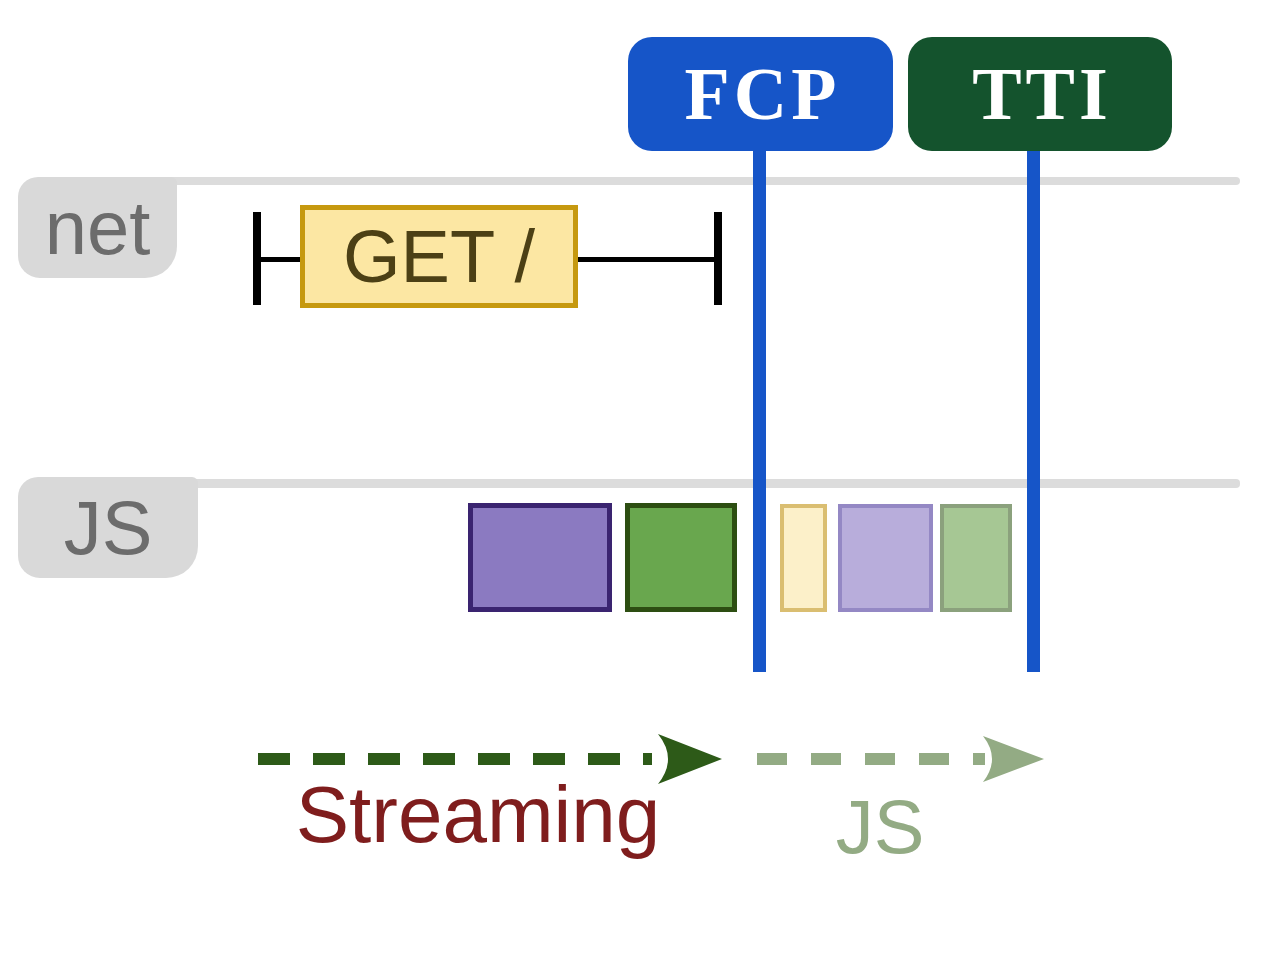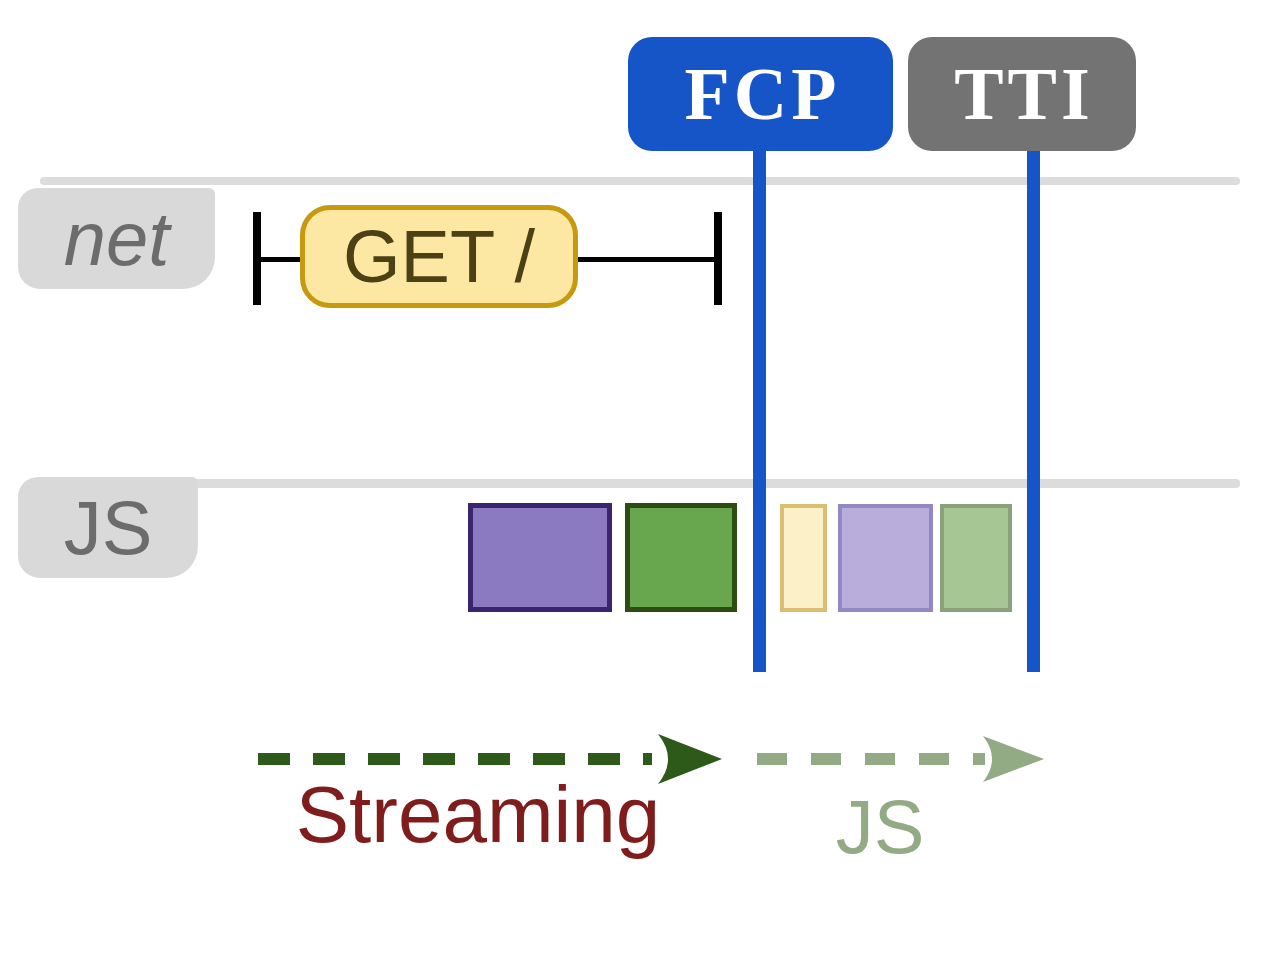--- a/index.html
+++ b/index.html
@@ -41,21 +41,21 @@
   }
   .tab{
     position:absolute;
     left:18px;
     display:flex;align-items:center;justify-content:center;
   }
   .tab span{
     font-size:76px;
     line-height:1;
   }
-  .tab-net{top:188px;width:197px;height:101px;border-radius:20px 6px 32px 22px;font-style:italic;}
+  .tab-net{top:177px;width:159px;height:101px;border-radius:20px 6px 32px 22px;}
   .tab-js{top:477px;width:180px;height:101px;border-radius:20px 6px 32px 22px;}
 
   
   .tick{position:absolute;top:212px;width:8px;height:93px;}
   .connector{position:absolute;top:257px;height:5px;}
   .getbox{
     position:absolute;
     left:300px;top:205px;width:278px;height:103px;
     border-style:solid;border-width:5px;
     box-sizing:border-box;
@@ -94,37 +94,37 @@
     <span style="color: rgb(108, 108, 108);">net</span>
   </div>
   <div class="tab tab-js" style="background-color: rgb(217, 217, 217);">
     <span style="color: rgb(108, 108, 108);">JS</span>
   </div>
 
   <div class="tick" style="left: 253px; background-color: rgb(0, 0, 0);"></div>
   <div class="tick" style="left: 714px; background-color: rgb(0, 0, 0);"></div>
   <div class="connector" style="left: 257px; width: 461px; background-color: rgb(0, 0, 0);"></div>
 
-  <div class="getbox" style="background-color: rgb(252, 231, 163); border-color: rgb(198, 153, 15); border-radius: 30px;">
+  <div class="getbox" style="background-color: rgb(252, 231, 163); border-color: rgb(198, 153, 15);">
     <span style="color: rgb(76, 64, 21);">GET /</span>
   </div>
 
   <div class="block" style="left: 468px; width: 144px; border-width: 5px; background-color: rgb(139, 122, 193); border-color: rgb(58, 36, 112);"></div>
   <div class="block" style="left: 625px; width: 112px; border-width: 5px; background-color: rgb(105, 167, 78); border-color: rgb(45, 78, 18);"></div>
   <div class="block" style="left: 780px; width: 47px; top: 504px; height: 108px; border-width: 4px; background-color: rgb(252, 240, 201); border-color: rgb(218, 190, 113);"></div>
   <div class="block" style="left: 838px; width: 95px; top: 504px; height: 108px; border-width: 4px; background-color: rgb(184, 173, 219); border-color: rgb(148, 136, 196);"></div>
   <div class="block" style="left: 940px; width: 72px; top: 504px; height: 108px; border-width: 4px; background-color: rgb(166, 199, 148); border-color: rgb(139, 161, 125);"></div>
 
   <div class="vline" style="left: 753px; background-color: rgb(22, 85, 200);"></div>
   <div class="vline" style="left: 1027px; background-color: rgb(22, 85, 200);"></div>
 
   <div class="badge" style="left: 628px; width: 265px; background-color: rgb(22, 85, 200);">
     <span style="color: rgb(255, 255, 255);">FCP</span>
   </div>
-  <div class="badge" style="left: 908px; width: 228px; background-color: #737373;">
+  <div class="badge" style="left: 908px; width: 264px; background-color: #14532d;">
     <span style="color: rgb(255, 255, 255);">TTI</span>
   </div>
 
   <svg class="arrows" width="1272" height="974" viewBox="0 0 1272 974">
     <g>
       <line x1="258" y1="759" x2="652" y2="759" stroke-width="12" stroke-dasharray="32 23" style="stroke: rgb(45, 90, 24);"></line>
       <path d="M 658,734 L 722,759 L 658,784 Q 678,759 658,734 Z" style="fill: rgb(45, 90, 24);"></path>
     </g>
     <g>
       <line x1="757" y1="759" x2="985" y2="759" stroke-width="12" stroke-dasharray="30 24" style="stroke: rgb(147, 171, 132);"></line>

